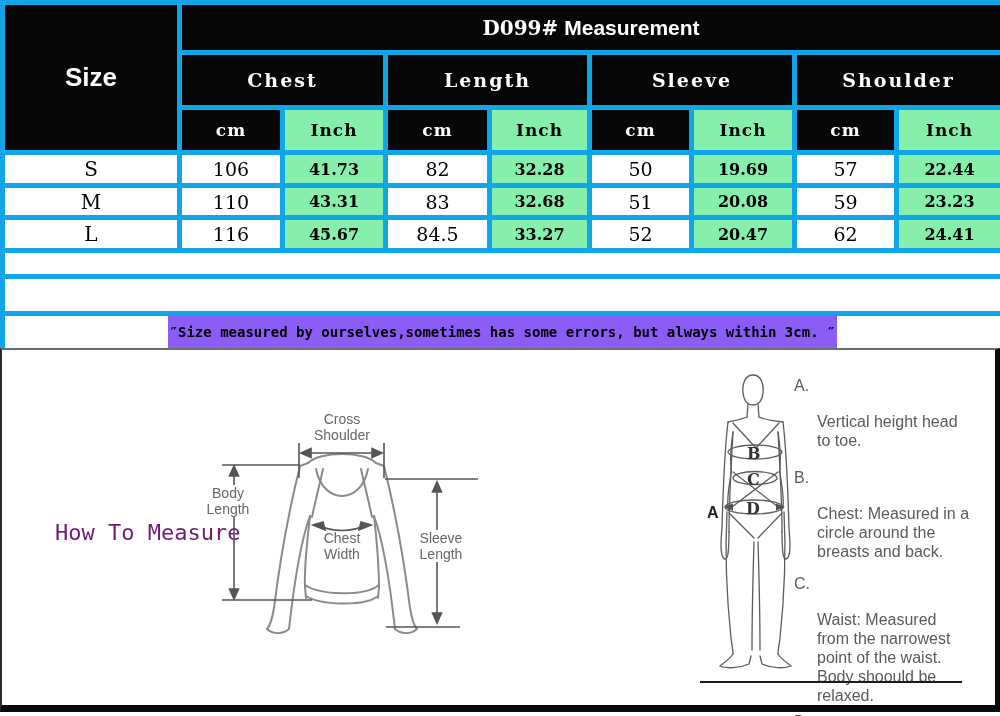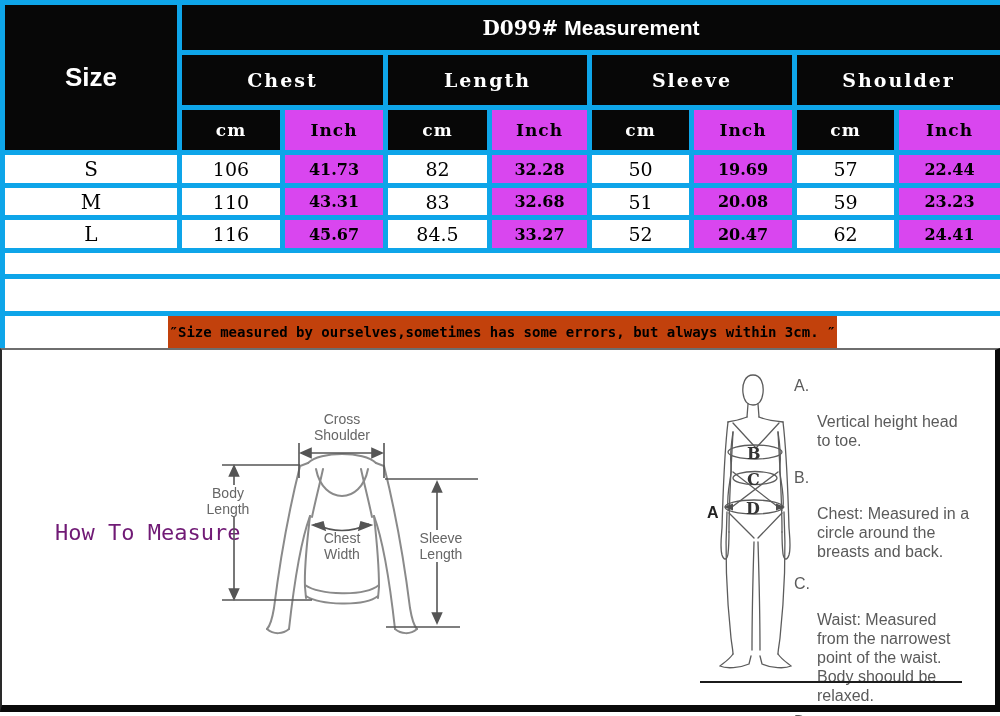--- a/index.html
+++ b/index.html
@@ -3,33 +3,33 @@
 <meta charset="utf-8">
 <style>
   html,body{margin:0;padding:0;background:#fff;}
   #screen{position:relative;width:1000px;height:716px;background:#fff;overflow:hidden;
           font-family:"Liberation Sans",sans-serif;color:#000;}
 
   
   table.t{border-collapse:collapse;table-layout:fixed;width:1000px;position:absolute;left:0;top:0;}
   table.t td{border:5px solid #0ea5e9;text-align:center;vertical-align:middle;padding:0;overflow:hidden;}
   td.dk{background:#070707;color:#fff;border-color:#bdbdbd;}
-  td.yl{background:#d946ef;}
+  td.yl{background:#86efac;}
   td.corner{font:bold 26px "Liberation Sans",sans-serif;}
   td.title-cell{text-align:center;padding-right:140px;}
   .title-model{font:bold 20px "DejaVu Serif",serif;}
   .title-name{font:bold 21px "Liberation Sans",sans-serif;margin-left:6px;}
   td.group{font:bold 19px "DejaVu Serif",serif;letter-spacing:2px;}
   td.unit{font:bold 17px "DejaVu Serif",serif;letter-spacing:1px;}
   td.szl{font:20px "DejaVu Serif",serif;}
   td.cmv{font:19px "DejaVu Serif",serif;}
   td.inv{font:bold 16px "DejaVu Serif",serif;}
   td.empty{border-left:1px solid #4a4a4a;border-right:1px solid #4a4a4a;}
   td.note-cell{text-align:left;padding-left:6px;font:bold 14px "DejaVu Sans Mono",monospace;}
-  .note-hl{background:#c2410c;padding:12px 2px;}
+  .note-hl{background:#8b5cf6;padding:12px 2px;}
 
   
   #bottom-box{position:absolute;left:0;top:348px;width:1000px;height:364px;box-sizing:border-box;
               border-top:2px solid #6e6e6e;border-left:2px solid #2a2a2a;
               border-right:5px solid #0a0a0a;border-bottom:7px solid #0a0a0a;background:#fff;}
   #howto-heading{position:absolute;left:8px;top:520px;font:22px "DejaVu Sans Mono",monospace;
                  letter-spacing:0px;color:#701a75;margin-left:47px;}
   .dlabel{position:absolute;font:14px "Liberation Sans",sans-serif;color:#666;
           text-align:center;white-space:pre-line;line-height:16px;z-index:3;}
   .dlabel.onarrow{background:#fff;padding:0 2px;}

